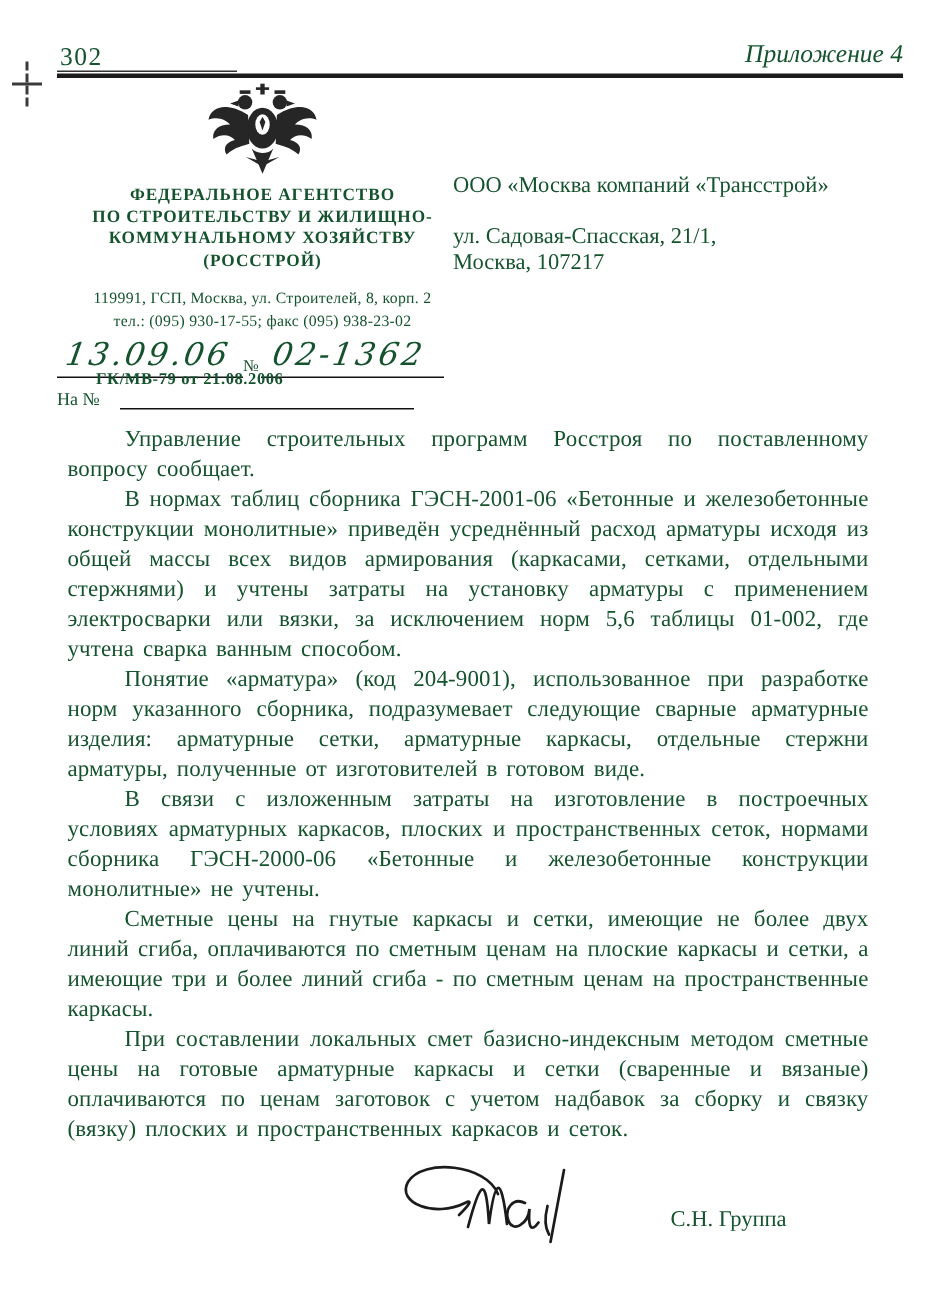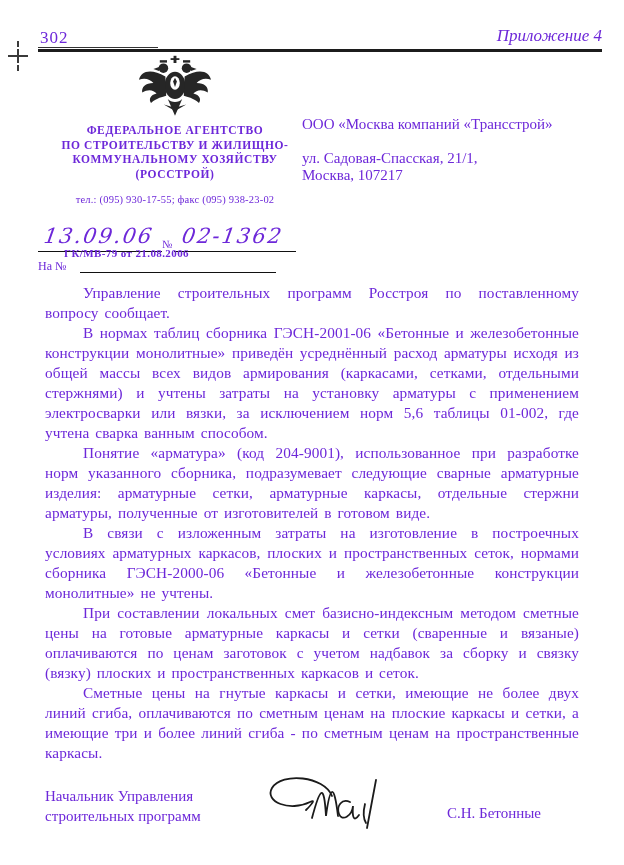--- a/index.html
+++ b/index.html
@@ -1,18 +1,18 @@
 <!DOCTYPE html>
 <html><head>
 <meta charset="utf-8">
 <style>
   html,body { margin:0; padding:0; background:#e8e8e8; }
   .page {
     position:relative; width:624px; height:865px; background:#ffffff;
-    font-family:"Liberation Serif", serif; color:#6d28d9; overflow:hidden;
+    font-family:"Liberation Serif", serif; color:#14532d; overflow:hidden;
     margin:0 auto;
   }
   .abs { position:absolute; }
 
   
   .page-number { left:40px; top:28px; font-size:17px; letter-spacing:1px; }
   .appendix    { right:22px; top:26px; font-size:17px; font-style:italic; font-family:"Liberation Serif", serif;margin-left:19px; }
   .header-rule { left:38px; top:49px; width:564px; height:3px; background:#1c1c1c; }
   .header-rule:after { content:""; position:absolute; left:0; top:-2px; width:120px; height:1px; background:#333; }
   .reg-mark-v { left:17px; top:41px; width:0; height:30px; border-left:2px dashed #3a3a3a; }
@@ -83,20 +83,21 @@
         <path d="M50 28.5 l2.4 4.5 -2.4 7 -2.4 -7 z"></path>
       </g>
     </svg>
     <div class="agency">
       <div>ФЕДЕРАЛЬНОЕ АГЕНТСТВО</div>
       <div>ПО СТРОИТЕЛЬСТВУ И ЖИЛИЩНО-</div>
       <div>КОММУНАЛЬНОМУ ХОЗЯЙСТВУ</div>
       <div>(РОССТРОЙ)</div>
     </div>
     <div class="lh-address">
+      <div>119991, ГСП, Москва, ул. Строителей, 8, корп. 2</div>
       <div>тел.: (095) 930-17-55; факс (095) 938-23-02</div>
     </div>
   </div>
 
   <div class="abs hw hw-date">13.09.06</div>
   <div class="abs no-sign">№</div>
   <div class="abs hw hw-number">02-1362</div>
   <div class="abs uline1"></div>
   <div class="abs uline2"></div>
   <div class="abs typed-ref">ГК/МВ-79 от 21.08.2006</div>
@@ -105,32 +106,28 @@
 
   <div class="abs addr-company">ООО «Москва компаний «Трансстрой»</div>
   <div class="abs addr-street">ул. Садовая-Спасская, 21/1,</div>
   <div class="abs addr-city">Москва, 107217</div>
 
   <div class="abs body-text">
     <p>Управление строительных программ Росстроя по поставленному вопросу сообщает.</p>
     <p>В нормах таблиц сборника ГЭСН-2001-06 «Бетонные и железобетонные конструкции монолитные» приведён усреднённый расход арматуры исходя из общей массы всех видов армирования (каркасами, сетками, отдельными стержнями) и учтены затраты на установку арматуры с применением электросварки или вязки, за исключением норм 5,6 таблицы 01-002, где учтена сварка ванным способом.</p>
     <p>Понятие «арматура» (код 204-9001), использованное при разработке норм указанного сборника, подразумевает следующие сварные арматурные изделия: арматурные сетки, арматурные каркасы, отдельные стержни арматуры, полученные от изготовителей в готовом виде.</p>
     <p>В связи с изложенным затраты на изготовление в построечных условиях арматурных каркасов, плоских и пространственных сеток, нормами сборника ГЭСН-2000-06 «Бетонные и железобетонные конструкции монолитные» не учтены.</p>
+    <p>Сметные цены на гнутые каркасы и сетки, имеющие не более двух линий сгиба, оплачиваются по сметным ценам на плоские каркасы и сетки, а имеющие три и более линий сгиба - по сметным ценам на пространственные каркасы.</p>
     <p>При составлении локальных смет базисно-индексным методом сметные цены на готовые арматурные каркасы и сетки (сваренные и вязаные) оплачиваются по ценам заготовок с учетом надбавок за сборку и связку (вязку) плоских и пространственных каркасов и сеток.</p>
-    <p>Сметные цены на гнутые каркасы и сетки, имеющие не более двух линий сгиба, оплачиваются по сметным ценам на плоские каркасы и сетки, а имеющие три и более линий сгиба - по сметным ценам на пространственные каркасы.</p>
   </div>
 
-  <div class="abs sign-position">
-    <div>Начальник Управления</div>
-    <div>строительных программ</div>
-  </div>
   <svg class="abs sign-scribble" viewBox="0 0 132 72" aria-hidden="true">
     <g fill="none" stroke="#1b1b1b" stroke-width="1.8" stroke-linecap="round">
       <path d="M70 26 C62 6 20 2 10 18 C2 32 28 42 48 32 C54 29 50 34 44 40"></path>
       <path d="M50 48 C58 18 62 12 64 46 C68 16 72 12 76 46"></path>
       <path d="M88 32 C80 28 74 36 77 44 C80 52 90 46 91 36 C90 48 92 52 97 45"></path>
       <path d="M103 34 C101 42 101 48 104 53"></path>
       <path d="M114 10 L105 58"></path>
     </g>
   </svg>
-  <div class="abs sign-name">С.Н. Бетонные</div>
+  <div class="abs sign-name">С.Н. Группа</div>
 
 </div>
 
 </body></html>

